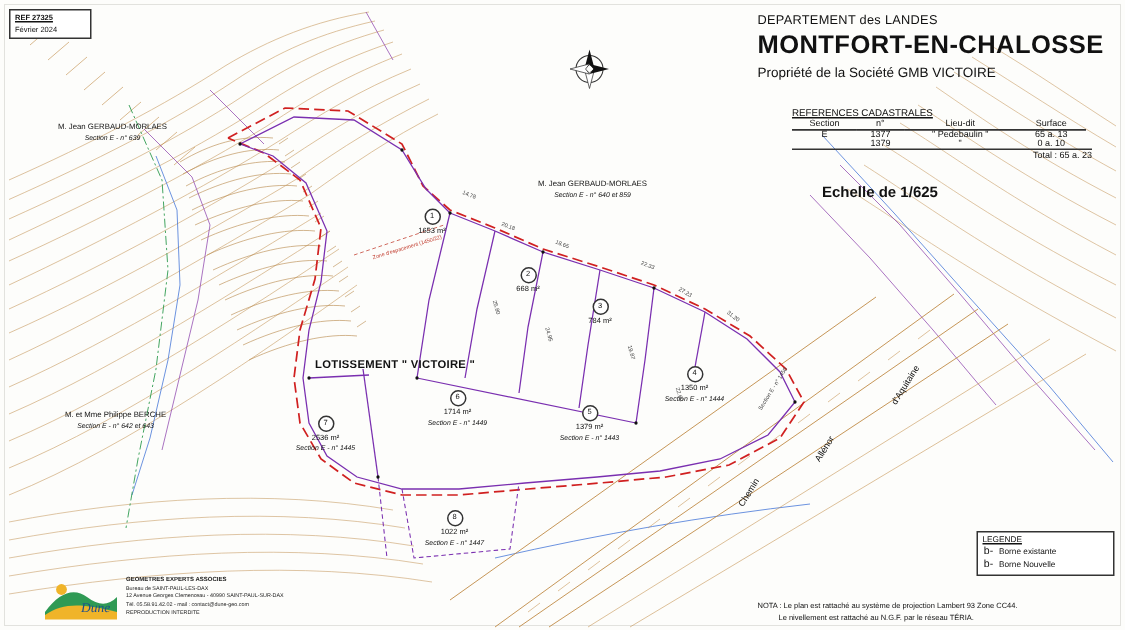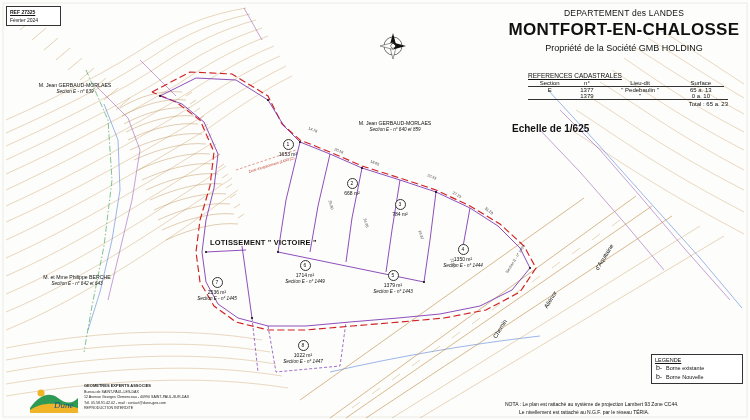--- a/index.html
+++ b/index.html
@@ -13,39 +13,39 @@
   #sheet{
     position:absolute;left:0;top:0;width:750px;height:420px;
     background:#fdfdfb;
   }
   .abs{position:absolute;}
   svg{display:block;}
 
   
   .title-block{
     position:absolute;left:505px;top:8px;width:238px;
-    text-align:center;color:#111;
+    text-align:left;color:#111;
   }
   .tb-dept{font-size:8.5px;letter-spacing:.2px;}
   .tb-town{font-size:17px;font-weight:bold;margin-top:2px;letter-spacing:.3px;}
   .tb-lot{font-size:11.5px;font-style:italic;font-weight:bold;margin-top:3px;}
   .tb-prop{font-size:9px;margin-top:3px;}
 
   .cad{
     position:absolute;left:528px;top:72px;width:200px;
     font-size:6px;color:#111;text-align:left;
   }
   .cad-title{font-size:6.5px;text-decoration:underline;margin-bottom:1px;}
   table.cadtbl{border-collapse:collapse;width:196px;font-size:6px;}
   table.cadtbl td,table.cadtbl th{padding:0 2px;font-weight:normal;text-align:center;}
   table.cadtbl thead td{border-bottom:.5px solid #333;}
   .cad-total{text-align:right;font-size:6px;padding-top:1px;border-top:.5px solid #333;}
 
   .echelle{
-    position:absolute;left:512px;top:123px;
+    position:absolute;left:548px;top:123px;
     font-size:10px;font-weight:bold;color:#111;
   }
 
   
   .refbox{
     position:absolute;left:6px;top:6px;width:55px;height:20px;
     border:.7px solid #333;background:#fff;
     font-size:5px;color:#111;padding:2px 3px;box-sizing:border-box;line-height:1.5;
   }
   .refbox .r1{text-decoration:underline;font-weight:bold;}
@@ -258,21 +258,21 @@
   </svg>
 
   <div class="refbox">
     <div class="r1">REF 27325</div>
     <div>Février 2024</div>
   </div>
 
   <div class="title-block">
     <div class="tb-dept">DEPARTEMENT des LANDES</div>
     <div class="tb-town">MONTFORT-EN-CHALOSSE</div>
-    <div class="tb-prop">Propriété de la Société GMB HOLDING</div>
+    <div class="tb-prop">Propriété de la Société GMB VICTOIRE</div>
   </div>
 
   <div class="cad">
     <div class="cad-title">REFERENCES CADASTRALES</div>
     <table class="cadtbl">
       <thead>
         <tr>
           <td>Section</td>
           <td>n°</td>
           <td>Lieu-dit</td>

